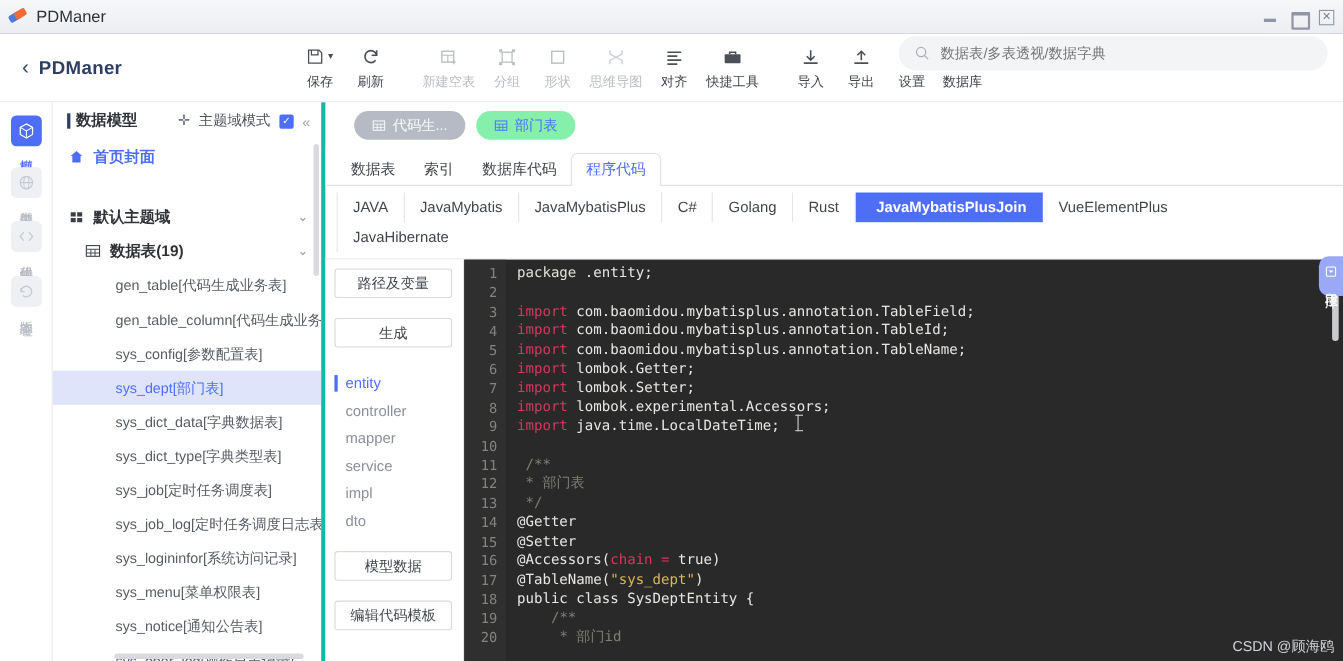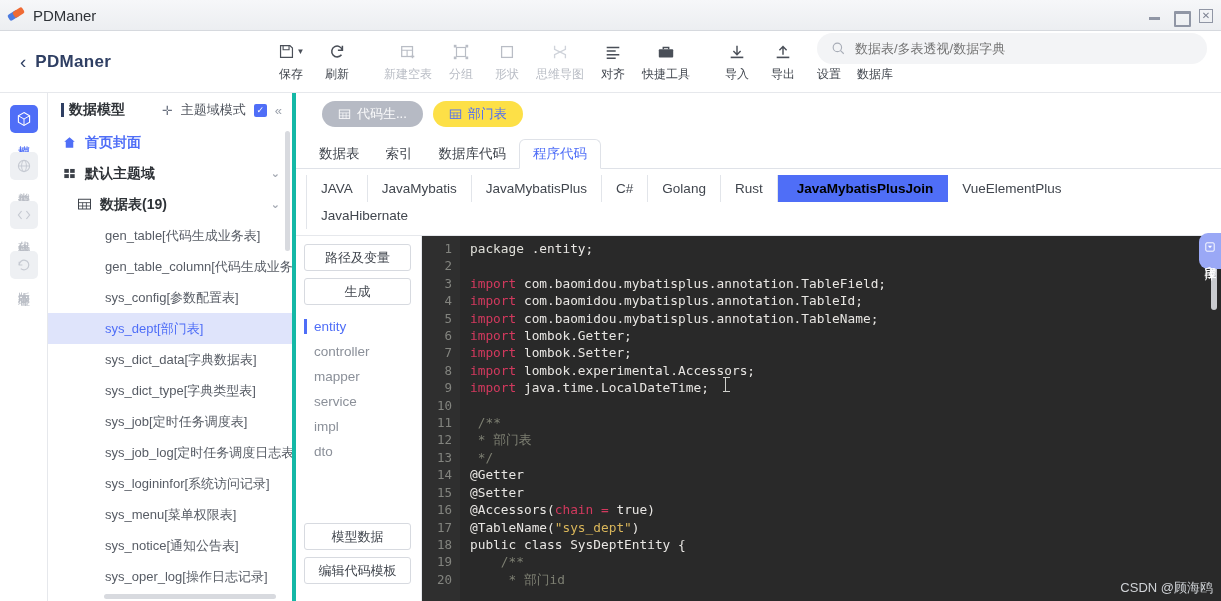--- a/index.html
+++ b/index.html
@@ -129,21 +129,21 @@
     display:flex; align-items:center; justify-content:center; color:#fff; font-size:9px;
   }
   .tree-head .coll { color:#9aa0ab; font-size:13px; }
 
   .tree-body { flex:1; overflow:hidden; position:relative; }
   .trow {
     height: 31px; display:flex; align-items:center; gap:8px;
     font-size:13.5px; color:#4b5059; white-space:nowrap; cursor:default;
   }
   .trow.l0 { padding-left: 13px; }
-  .trow.l1 { padding-left: 13px; }
+  .trow.l1 { padding-left: 13px; margin-top: 24px; }
   .trow.l2 { padding-left: 28px; }
   .trow.leaf { padding-left: 57px; font-size:13px; color:#575c65; }
   .trow.home { color:#4f6ef7; font-weight:bold; font-size:14px; }
   .trow.strong { font-weight:bold; color:#2f3338; font-size:14px; }
   .trow.sel { background:#dfe4fb; color:#4f6ef7; }
   .trow .arr { margin-left:auto; padding-right:12px; color:#a3a8b2; font-size:11px; }
   .trow .ic { width:16px; display:flex; align-items:center; justify-content:center; }
 
   .tree-vscroll {
     position:absolute; right:2px; top:4px; width:5px; height:120px;
@@ -156,21 +156,21 @@
 
   
   .main { flex:1; display:flex; flex-direction:column; background:#fff; min-width:0; position:relative; }
 
   .chips { height:42px; display:flex; align-items:center; gap:10px; padding-left:26px; }
   .chip {
     height:26px; border-radius:14px; display:flex; align-items:center; gap:6px;
     padding: 0 16px; font-size:13px; white-space:nowrap;
   }
   .chip.gray { background:#b6bac4; color:#fbfbfc; }
-  .chip.blue { background:#fde047; color:#4f6ef7;text-align:right; }
+  .chip.blue { background:#86efac; color:#4f6ef7;text-align:right; }
 
   .subtabs {
     height:34px; display:flex; align-items:flex-end; gap:0;
     padding-left: 10px; border-bottom:1px solid #dfe2e8; background:#fff;
   }
   .stab {
     padding: 0 13px; height:28px; display:flex; align-items:center;
     font-size:13.5px; color:#41464e; white-space:nowrap; cursor:default;
   }
   .stab.active {
@@ -182,37 +182,37 @@
   .langbar {
     padding: 6px 0 6px 10px; border-bottom:1px solid #e6e8ec;
     display:flex; flex-wrap:wrap; align-items:center;
   }
   .lang {
     font-size:13.5px; color:#41464e; padding: 5px 14px; white-space:nowrap;
     border-right:1px solid #e2e5ea; line-height:17px; cursor:default;
   }
   .lang.first { border-left:1px solid #e2e5ea; }
   .lang.active {
-    background:#4f6ef7; color:#000000; font-weight:bold; border-radius:0;
+    background:#4f6ef7; color:#ffffff; font-weight:bold; border-radius:0;
     border-right-color:transparent;
     padding-left:19px;
   }
   .lang.noborder { border-right:none; }
 
   .workzone { flex:1; display:flex; min-height:0; }
 
   .leftpane {
     width: 126px; flex:none; background:#fff;
     border-right:1px solid #e6e8ec; display:flex; flex-direction:column;
     padding: 8px 10px 10px 8px;
   }
   .btn {
     height:27px; border:1px solid #d7dae0; background:#fff; border-radius:3px;
     font-size:13px; color:#41464e; display:flex; align-items:center; justify-content:center;
-    margin-bottom:7px; cursor:default;
+    margin-bottom:18px; cursor:default;
   }
   .pkg-list { margin-top:2px; }
   .pkg {
     height: 25px; display:flex; align-items:center; font-size:13.5px; color:#8b9099;
     padding-left: 10px; position:relative; cursor:default;
   }
   .pkg.active { color:#4f6ef7; }
   .pkg.active::before {
     content:""; position:absolute; left:0; top:5px; width:3px; height:15px; background:#4f6ef7;
   }

